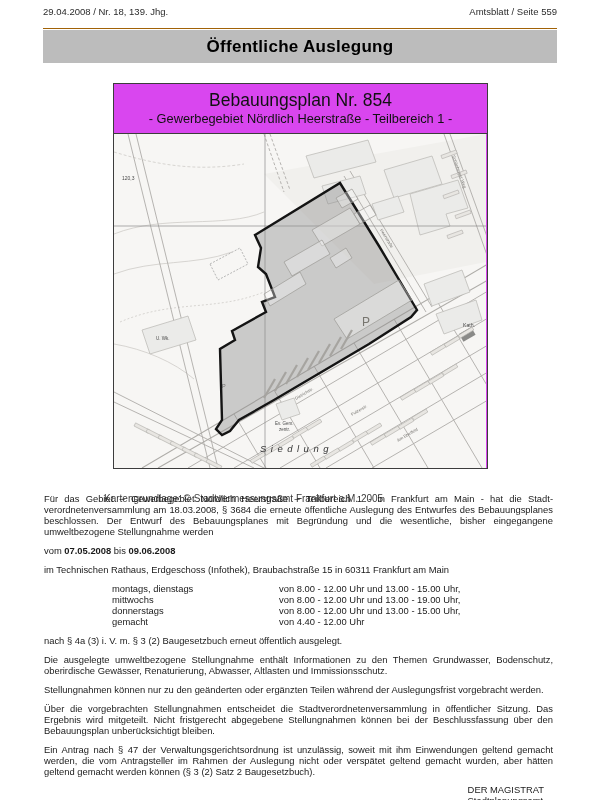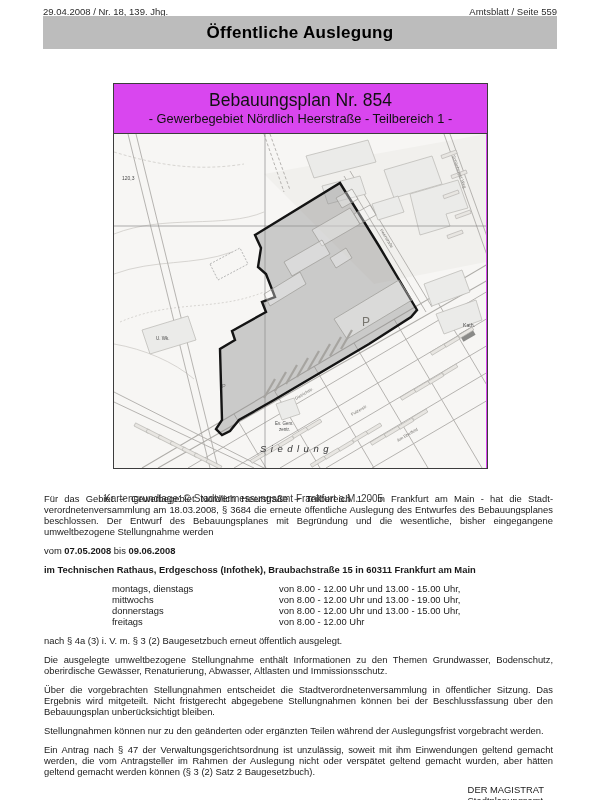--- a/index.html
+++ b/index.html
@@ -6,37 +6,37 @@
   .page{
     position:relative;width:600px;height:800px;background:#ffffff;
     font-family:"Liberation Sans","DejaVu Sans",sans-serif;color:#1a1a1a;
     overflow:hidden;margin:0 auto;
   }
   
   .header{position:absolute;left:43px;right:43px;top:6px;display:flex;
     justify-content:space-between;font-size:9.5px;color:#2b2b2b;
     border-bottom:1px solid #a16207;padding-bottom:11px;}
   
-  .banner{position:absolute;left:43px;top:16px;width:514px;height:33px;
+  .banner{position:absolute;left:43px;top:30px;width:514px;height:33px;
     background:#bcbcbc;display:flex;align-items:center;justify-content:center;}
   .banner span{font-size:17px;font-weight:bold;color:#000;letter-spacing:.3px;}
   
   .map-box{position:absolute;left:113px;top:83px;width:375px;box-sizing:border-box;
     border:1.5px solid #3c3c3c;background:#d946ef;}
   .map-titles{text-align:center;padding:6px 4px 6px 4px;border-bottom:1.5px solid #3c3c3c;}
   .map-title{font-size:17.5px;line-height:1.2;color:#111;}
   .map-subtitle{font-size:12.8px;line-height:1.25;color:#111;}
   .map-box svg{display:block;}
   .map-caption{position:absolute;left:104px;top:476px;font-size:10px;color:#3a3a3a;margin-top:17px;}
   
   .doc-body{position:absolute;left:44px;top:493px;width:513px;font-size:9.4px;
     line-height:11px;text-align:justify;}
   .doc-body p{margin:0 4px 8px 0;}
   .period-line{text-align:left;margin:3.5px 0 3px 0;}
-  .addr{margin:0;font-weight:bold;}
+  .addr{margin:0;}
   .schedule{margin:3.5px 0 8px 68px;}
   .sched-row{white-space:nowrap;}
   .sched-day{display:inline-block;width:167px;}
   .signature{margin:3px 13px 0 auto;width:fit-content;text-align:left;line-height:10.8px;}
   b{font-weight:bold;}
 </style>
 </head>
 <body>
 
 <div class="page">
@@ -197,26 +197,26 @@
   <div class="map-caption">Kartengrundlage: © Stadtvermessungsamt Frankfurt a.M. 2005</div>
 
   <div class="doc-body">
     <p>Für das Gebiet – Gewerbegebiet Nördlich Heerstraße – Teilbereich 1 - in Frankfurt am Main - hat die Stadt­verordnetenversammlung am 18.03.2008, § 3684 die erneute öffentliche Auslegung des Entwurfes des Bebauungsplanes beschlossen. Der Entwurf des Bebauungsplanes mit Begründung und die wesentliche, bis­her eingegangene umweltbezogene Stellungnahme werden</p>
     <p class="period-line"><span>vom</span> <b>07.05.2008</b> <span>bis</span> <b>09.06.2008</b></p>
     <p class="addr">im Technischen Rathaus, Erdgeschoss (Infothek), Braubachstraße 15 in 60311 Frankfurt am Main</p>
     <div class="schedule">
       <div class="sched-row"><span class="sched-day">montags, dienstags</span><span>von 8.00 - 12.00 Uhr und 13.00 - 15.00 Uhr,</span></div>
       <div class="sched-row"><span class="sched-day">mittwochs</span><span>von 8.00 - 12.00 Uhr und 13.00 - 19.00 Uhr,</span></div>
       <div class="sched-row"><span class="sched-day">donnerstags</span><span>von 8.00 - 12.00 Uhr und 13.00 - 15.00 Uhr,</span></div>
-      <div class="sched-row"><span class="sched-day">freitags</span><span>von 8.00 - 12.00 Uhr</span></div>
+      <div class="sched-row"><span class="sched-day">gemacht</span><span>von 4.40 - 12.00 Uhr</span></div>
     </div>
     <p>nach § 4a (3) i. V. m. § 3 (2) Baugesetzbuch erneut öffentlich ausgelegt.</p>
     <p>Die ausgelegte umweltbezogene Stellungnahme enthält Informationen zu den Themen Grundwasser, Boden­schutz, oberirdische Gewässer, Renaturierung, Abwasser, Altlasten und Immissionsschutz.</p>
+    <p>Stellungnahmen können nur zu den geänderten oder ergänzten Teilen während der Auslegungsfrist vorge­bracht werden.</p>
     <p>Über die vorgebrachten Stellungnahmen entscheidet die Stadtverordnetenversammlung in öffentlicher Sit­zung. Das Ergebnis wird mitgeteilt. Nicht fristgerecht abgegebene Stellungnahmen können bei der Beschluss­fassung über den Bebauungsplan unberücksichtigt bleiben.</p>
-    <p>Stellungnahmen können nur zu den geänderten oder ergänzten Teilen während der Auslegungsfrist vorge­bracht werden.</p>
     <p>Ein Antrag nach § 47 der Verwaltungsgerichtsordnung ist unzulässig, soweit mit ihm Einwendungen geltend gemacht werden, die vom Antragsteller im Rahmen der Auslegung nicht oder verspätet geltend gemacht wur­den, aber hätten geltend gemacht werden können (§ 3 (2) Satz 2 Baugesetzbuch).</p>
     <div class="signature">
       <div>DER MAGISTRAT</div>
       <div>Stadtplanungsamt</div>
     </div>
   </div>
 
 </div>
 
 </body></html>

